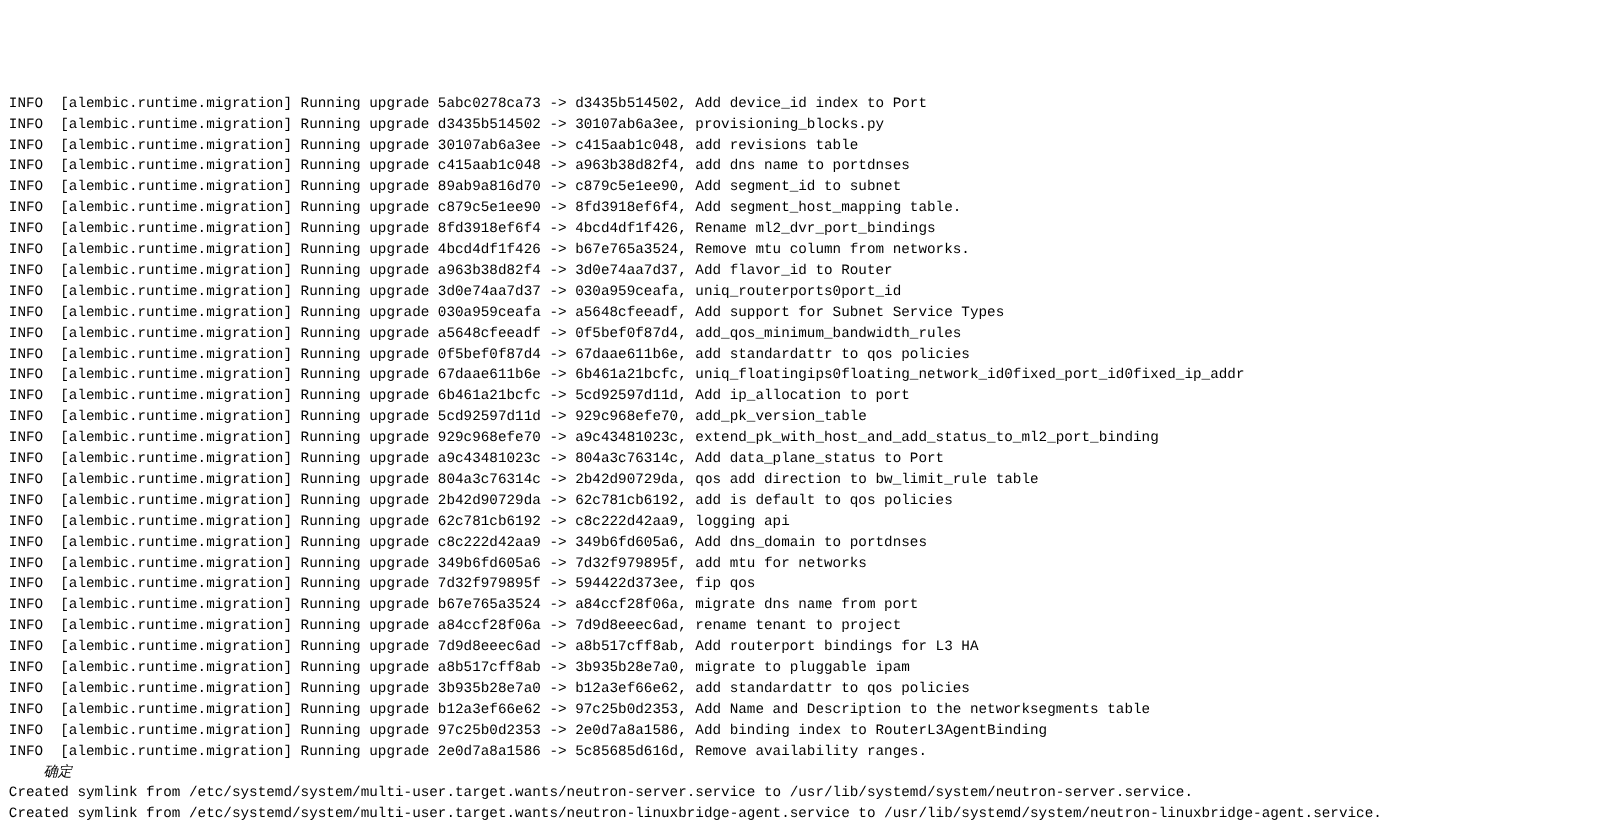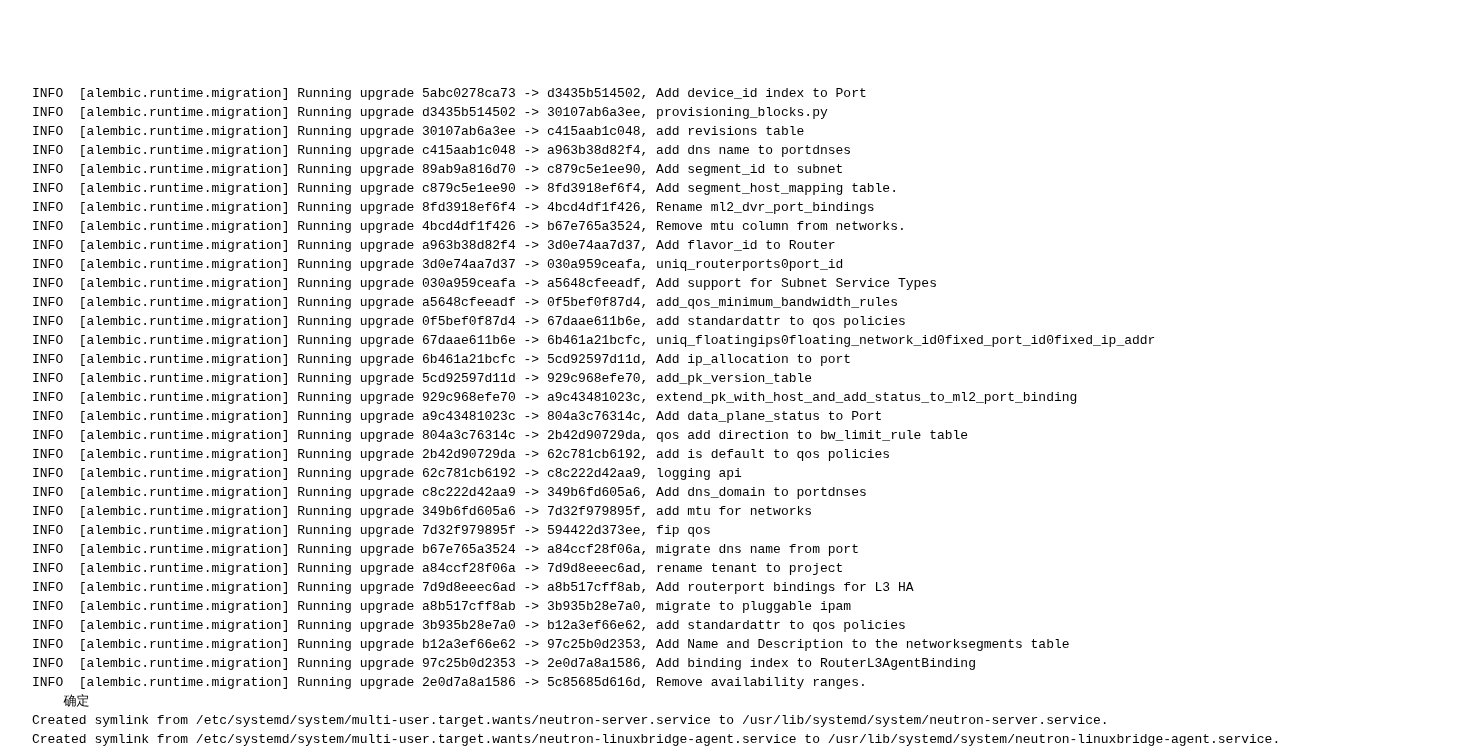--- a/index.html
+++ b/index.html
@@ -8,24 +8,24 @@
       background: #ffffff;
       font-family: "Courier New", Consolas, monospace;
       font-size: 13px;
       line-height: 19px;
       color: #000000;
       white-space: pre;
       overflow-x: auto;
     }
     .log-line {
       white-space: pre;
-      margin-left: 24px;
     }
     .status-label {
       padding-left: 16px;
+      font-style: italic;
     }
   </style>
 </head>
 <body>
 
 
 
 <div id="terminal"><div class="log-line">INFO  [alembic.runtime.migration] Running upgrade 5abc0278ca73 -&gt; d3435b514502, Add device_id index to Port</div><div class="log-line">INFO  [alembic.runtime.migration] Running upgrade d3435b514502 -&gt; 30107ab6a3ee, provisioning_blocks.py</div><div class="log-line">INFO  [alembic.runtime.migration] Running upgrade 30107ab6a3ee -&gt; c415aab1c048, add revisions table</div><div class="log-line">INFO  [alembic.runtime.migration] Running upgrade c415aab1c048 -&gt; a963b38d82f4, add dns name to portdnses</div><div class="log-line">INFO  [alembic.runtime.migration] Running upgrade 89ab9a816d70 -&gt; c879c5e1ee90, Add segment_id to subnet</div><div class="log-line">INFO  [alembic.runtime.migration] Running upgrade c879c5e1ee90 -&gt; 8fd3918ef6f4, Add segment_host_mapping table.</div><div class="log-line">INFO  [alembic.runtime.migration] Running upgrade 8fd3918ef6f4 -&gt; 4bcd4df1f426, Rename ml2_dvr_port_bindings</div><div class="log-line">INFO  [alembic.runtime.migration] Running upgrade 4bcd4df1f426 -&gt; b67e765a3524, Remove mtu column from networks.</div><div class="log-line">INFO  [alembic.runtime.migration] Running upgrade a963b38d82f4 -&gt; 3d0e74aa7d37, Add flavor_id to Router</div><div class="log-line">INFO  [alembic.runtime.migration] Running upgrade 3d0e74aa7d37 -&gt; 030a959ceafa, uniq_routerports0port_id</div><div class="log-line">INFO  [alembic.runtime.migration] Running upgrade 030a959ceafa -&gt; a5648cfeeadf, Add support for Subnet Service Types</div><div class="log-line">INFO  [alembic.runtime.migration] Running upgrade a5648cfeeadf -&gt; 0f5bef0f87d4, add_qos_minimum_bandwidth_rules</div><div class="log-line">INFO  [alembic.runtime.migration] Running upgrade 0f5bef0f87d4 -&gt; 67daae611b6e, add standardattr to qos policies</div><div class="log-line">INFO  [alembic.runtime.migration] Running upgrade 67daae611b6e -&gt; 6b461a21bcfc, uniq_floatingips0floating_network_id0fixed_port_id0fixed_ip_addr</div><div class="log-line">INFO  [alembic.runtime.migration] Running upgrade 6b461a21bcfc -&gt; 5cd92597d11d, Add ip_allocation to port</div><div class="log-line">INFO  [alembic.runtime.migration] Running upgrade 5cd92597d11d -&gt; 929c968efe70, add_pk_version_table</div><div class="log-line">INFO  [alembic.runtime.migration] Running upgrade 929c968efe70 -&gt; a9c43481023c, extend_pk_with_host_and_add_status_to_ml2_port_binding</div><div class="log-line">INFO  [alembic.runtime.migration] Running upgrade a9c43481023c -&gt; 804a3c76314c, Add data_plane_status to Port</div><div class="log-line">INFO  [alembic.runtime.migration] Running upgrade 804a3c76314c -&gt; 2b42d90729da, qos add direction to bw_limit_rule table</div><div class="log-line">INFO  [alembic.runtime.migration] Running upgrade 2b42d90729da -&gt; 62c781cb6192, add is default to qos policies</div><div class="log-line">INFO  [alembic.runtime.migration] Running upgrade 62c781cb6192 -&gt; c8c222d42aa9, logging api</div><div class="log-line">INFO  [alembic.runtime.migration] Running upgrade c8c222d42aa9 -&gt; 349b6fd605a6, Add dns_domain to portdnses</div><div class="log-line">INFO  [alembic.runtime.migration] Running upgrade 349b6fd605a6 -&gt; 7d32f979895f, add mtu for networks</div><div class="log-line">INFO  [alembic.runtime.migration] Running upgrade 7d32f979895f -&gt; 594422d373ee, fip qos</div><div class="log-line">INFO  [alembic.runtime.migration] Running upgrade b67e765a3524 -&gt; a84ccf28f06a, migrate dns name from port</div><div class="log-line">INFO  [alembic.runtime.migration] Running upgrade a84ccf28f06a -&gt; 7d9d8eeec6ad, rename tenant to project</div><div class="log-line">INFO  [alembic.runtime.migration] Running upgrade 7d9d8eeec6ad -&gt; a8b517cff8ab, Add routerport bindings for L3 HA</div><div class="log-line">INFO  [alembic.runtime.migration] Running upgrade a8b517cff8ab -&gt; 3b935b28e7a0, migrate to pluggable ipam</div><div class="log-line">INFO  [alembic.runtime.migration] Running upgrade 3b935b28e7a0 -&gt; b12a3ef66e62, add standardattr to qos policies</div><div class="log-line">INFO  [alembic.runtime.migration] Running upgrade b12a3ef66e62 -&gt; 97c25b0d2353, Add Name and Description to the networksegments table</div><div class="log-line">INFO  [alembic.runtime.migration] Running upgrade 97c25b0d2353 -&gt; 2e0d7a8a1586, Add binding index to RouterL3AgentBinding</div><div class="log-line">INFO  [alembic.runtime.migration] Running upgrade 2e0d7a8a1586 -&gt; 5c85685d616d, Remove availability ranges.</div><div class="log-line status-label">  确定</div><div class="log-line">Created symlink from /etc/systemd/system/multi-user.target.wants/neutron-server.service to /usr/lib/systemd/system/neutron-server.service.</div><div class="log-line">Created symlink from /etc/systemd/system/multi-user.target.wants/neutron-linuxbridge-agent.service to /usr/lib/systemd/system/neutron-linuxbridge-agent.service.</div><div class="log-line">Created symlink from /etc/systemd/system/multi-user.target.wants/neutron-dhcp-agent.service to /usr/lib/systemd/system/neutron-dhcp-agent.service.</div></div>
 
 

